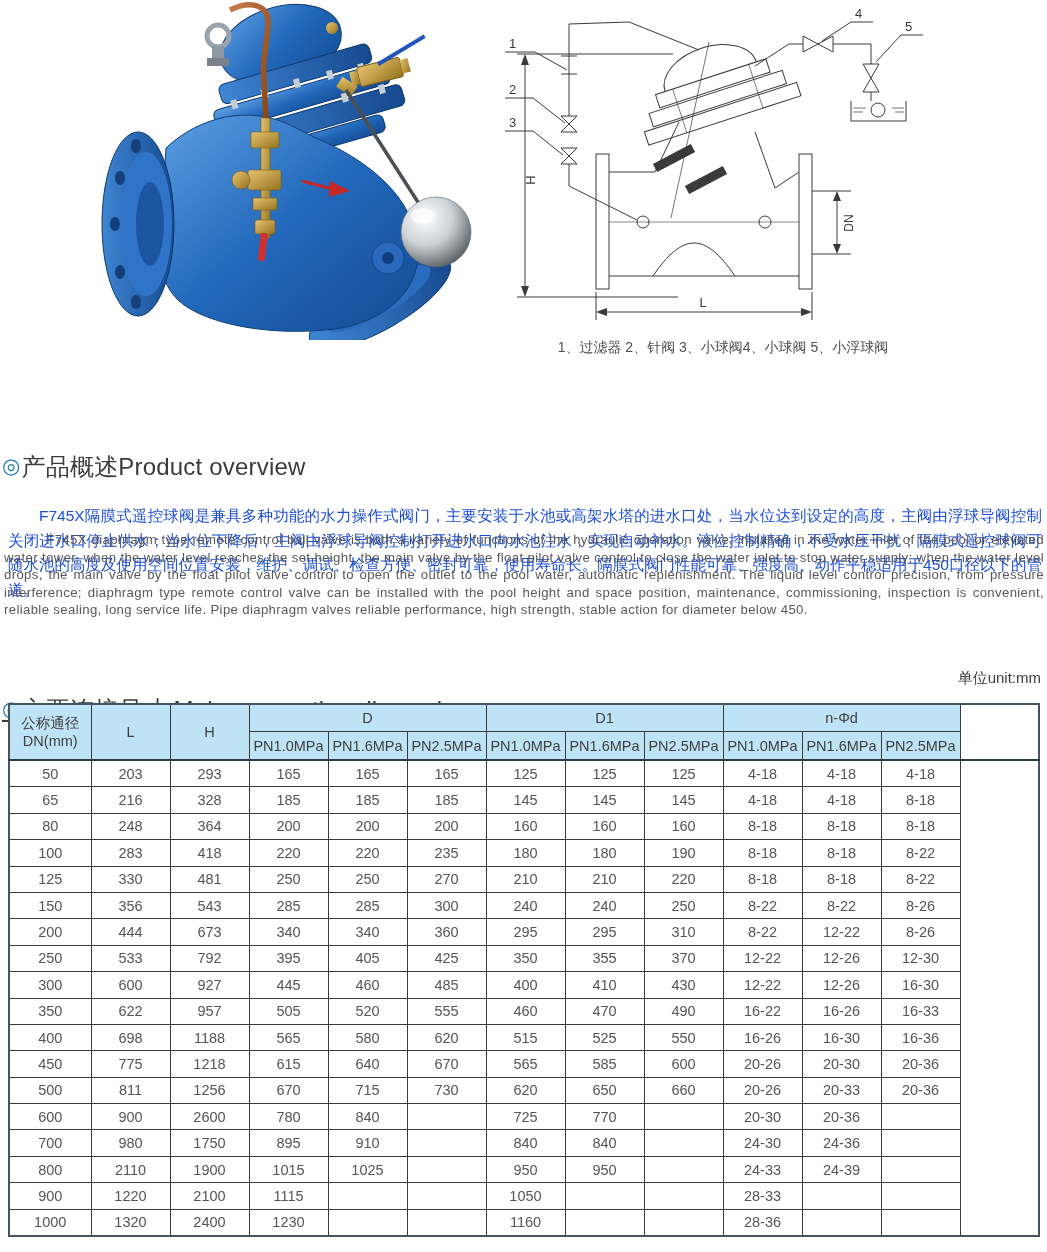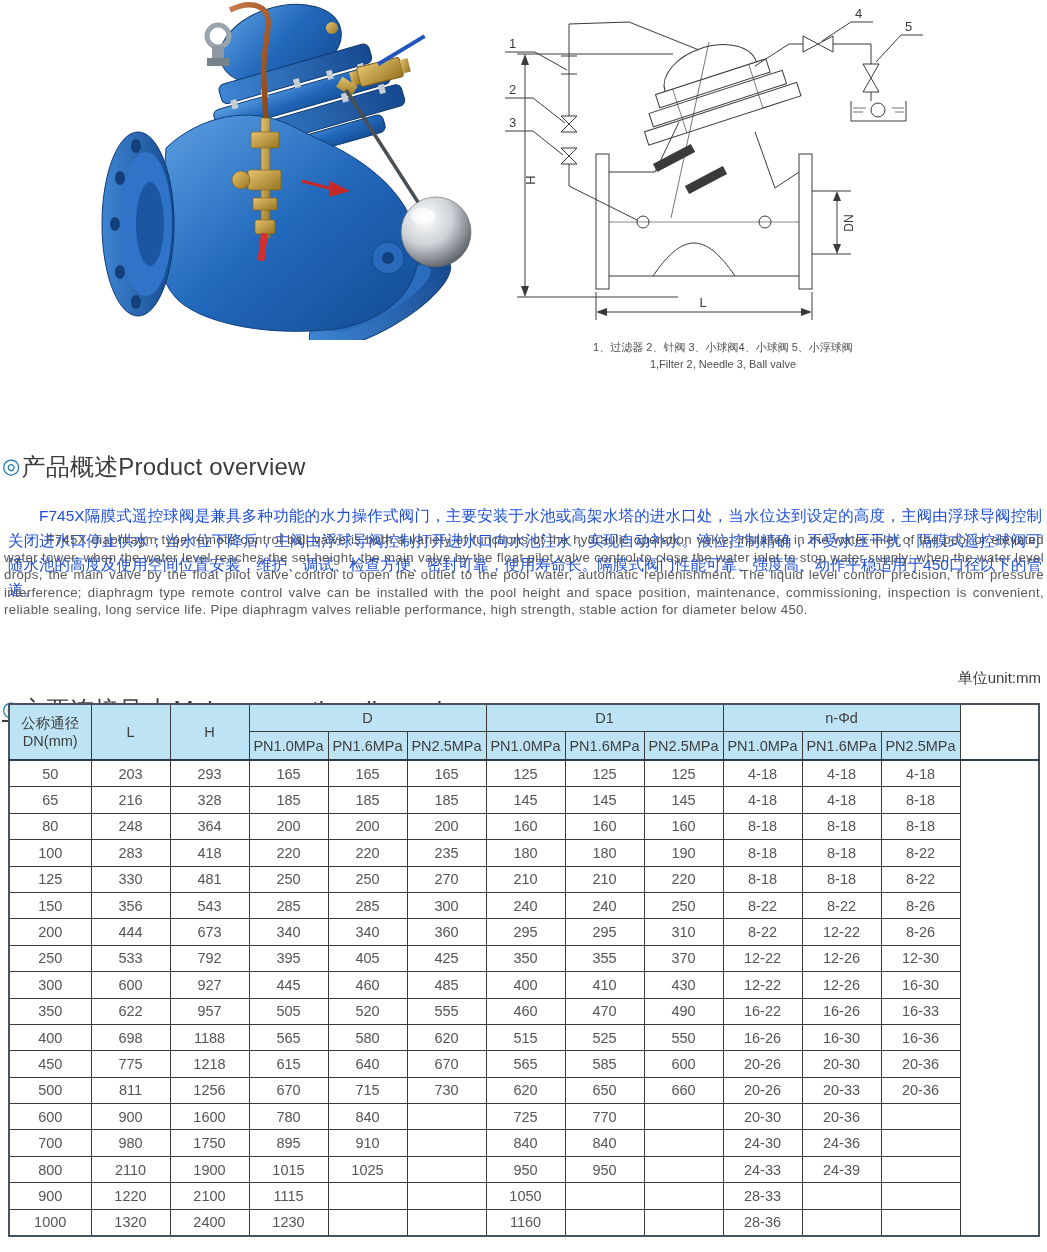--- a/index.html
+++ b/index.html
@@ -6,21 +6,21 @@
   body{
     width:1047px;height:1252px;position:relative;overflow:hidden;
     font-family:"Liberation Sans", sans-serif;color:#3d3d3d;
   }
   .abs{position:absolute;}
 
   
   .photo-wrap{left:80px;top:0;width:420px;height:340px;}
   .diagram-wrap{left:503px;top:4px;width:540px;height:328px;}
   .caption{left:505px;top:339px;width:436px;text-align:center;
-           font-size:11px;line-height:17px;color:#4f4f4f;}
+           font-size:14px;line-height:17px;color:#4f4f4f;}
 
   
   .sec-title{font-size:24px;color:#3b3b3b;letter-spacing:0.2px;margin-top:34px;}
   .sec-title .bullet{color:#1d7ab5;font-size:21px;vertical-align:2px;margin-right:1px;}
   .overview-title{left:2px;top:417px;}
   .para-cn{left:8px;top:456px;width:1034px;font-size:15.5px;line-height:24.5px;
            color:#1d4ed8;text-align:justify;text-indent:2em;margin-top:48px;}
   .para-en{left:4px;top:531px;width:1040px;font-size:13.2px;line-height:17.6px;
            letter-spacing:0.35px;color:#585858;text-align:justify;text-indent:3.2em;}
   .dims-title{left:2px;top:660px;text-decoration:underline;}
@@ -258,21 +258,20 @@
       <line x1="95" y1="308" x2="307" y2="308"></line>
       <polygon points="93,308 104,304 104,312" fill="#3a3a3a" stroke="none"></polygon>
       <polygon points="309,308 298,304 298,312" fill="#3a3a3a" stroke="none"></polygon>
       <text x="200" y="303" font-size="13" fill="#3a3a3a" stroke="none" text-anchor="middle">L</text>
     </g>
   </svg>
 </div>
 
 <div class="abs caption">
   <div>1、过滤器 2、针阀 3、小球阀4、小球阀 5、小浮球阀</div>
-  <div>1,Filter 2, Needle 3, Ball valve</div>
 </div>
 
 <div class="abs sec-title overview-title">
   <span class="bullet">◎</span><span>产品概述Product overview</span>
 </div>
 <div class="abs para-cn">F745X隔膜式遥控球阀是兼具多种功能的水力操作式阀门，主要安装于水池或高架水塔的进水口处，当水位达到设定的高度，主阀由浮球导阀控制关闭进水口停止供水；当水位下降后，主阀由浮球导阀控制打开进水口向水池注水，实现自动补水。液位控制精确，不受水压干扰；隔膜式遥控球阀可随水池的高度及使用空间位置安装，维护、调试、检查方便、密封可靠，使用寿命长。隔膜式阀门性能可靠、强度高、动作平稳适用于450口径以下的管道。</div>
 <div class="abs para-en">F745X diaphragm type remote control ball valve is both a variety of functions of the hydraulic operation valve, installed in the water inlet of the pool or elevated water tower, when the water level reaches the set height, the main valve by the float pilot valve control to close the water inlet to stop water supply; when the water level drops, the main valve by the float pilot valve control to open the outlet to the pool water, automatic replenishment. The liquid level control precision, from pressure interference; diaphragm type remote control valve can be installed with the pool height and space position, maintenance, commissioning, inspection is convenient, reliable sealing, long service life. Pipe diaphragm valves reliable performance, high strength, stable action for diameter below 450.</div>
 
 <div class="abs sec-title dims-title">
   <span class="bullet">◎</span><span>主要连接尺寸 Main connection dimensions</span>
@@ -498,21 +497,21 @@
         <td>620</td>
         <td>650</td>
         <td>660</td>
         <td>20-26</td>
         <td>20-33</td>
         <td>20-36</td>
       </tr>
       <tr>
         <td>600</td>
         <td>900</td>
-        <td>1600</td>
+        <td>2600</td>
         <td>780</td>
         <td>840</td>
         <td></td>
         <td>725</td>
         <td>770</td>
         <td></td>
         <td>20-30</td>
         <td>20-36</td>
         <td></td>
       </tr>

